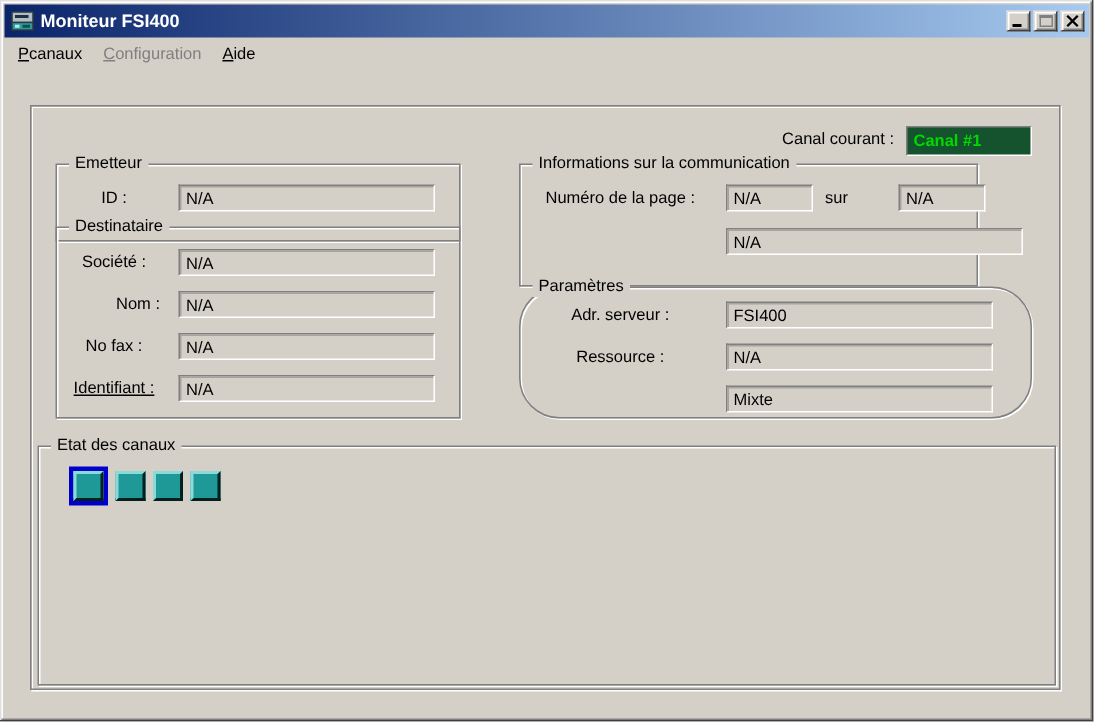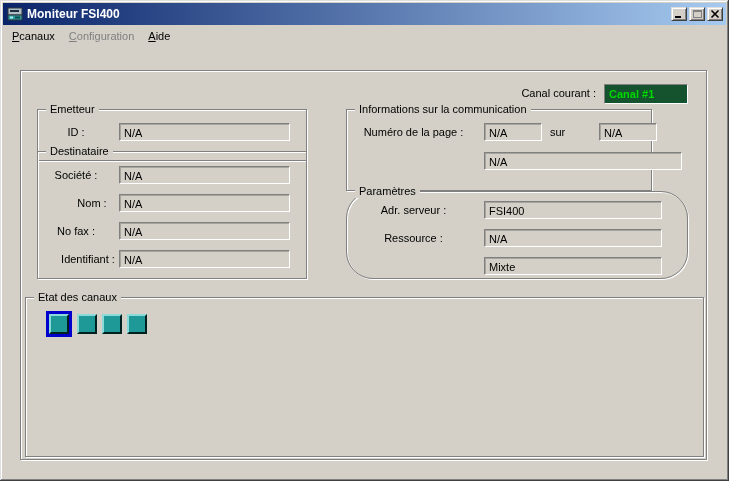--- a/index.html
+++ b/index.html
@@ -138,21 +138,21 @@
       </div>
       <div class="row" style="top:42px;">
         <div class="lbl" style="left:0; width:76px;margin-left:16px;">Nom :</div>
         <div class="fld" style="left:81px; width:171px;">N/A</div>
       </div>
       <div class="row" style="top:70px;">
         <div class="lbl" style="left:0; width:76px;">No fax :</div>
         <div class="fld" style="left:81px; width:171px;">N/A</div>
       </div>
       <div class="row" style="top:98px;">
-        <div class="lbl" style="left:12px; width:76px;">Identifiant :</div>
+        <div class="lbl" style="left:0; width:76px;text-decoration:underline;">Identifiant :</div>
         <div class="fld" style="left:81px; width:171px;">N/A</div>
       </div>
     </div>
 
     <div class="groupbox etched" style="left:325px; top:38px; width:306px; height:82px;">
       <div class="group-legend">Informations sur la communication</div>
       <div class="row" style="top:13px;">
         <div class="lbl" style="left:0; width:133px;">Numéro de la page :</div>
         <div class="fld" style="left:137px; width:58px;">N/A</div>
         <div class="sep-lbl" style="left:203px; width:46px;">sur</div>

